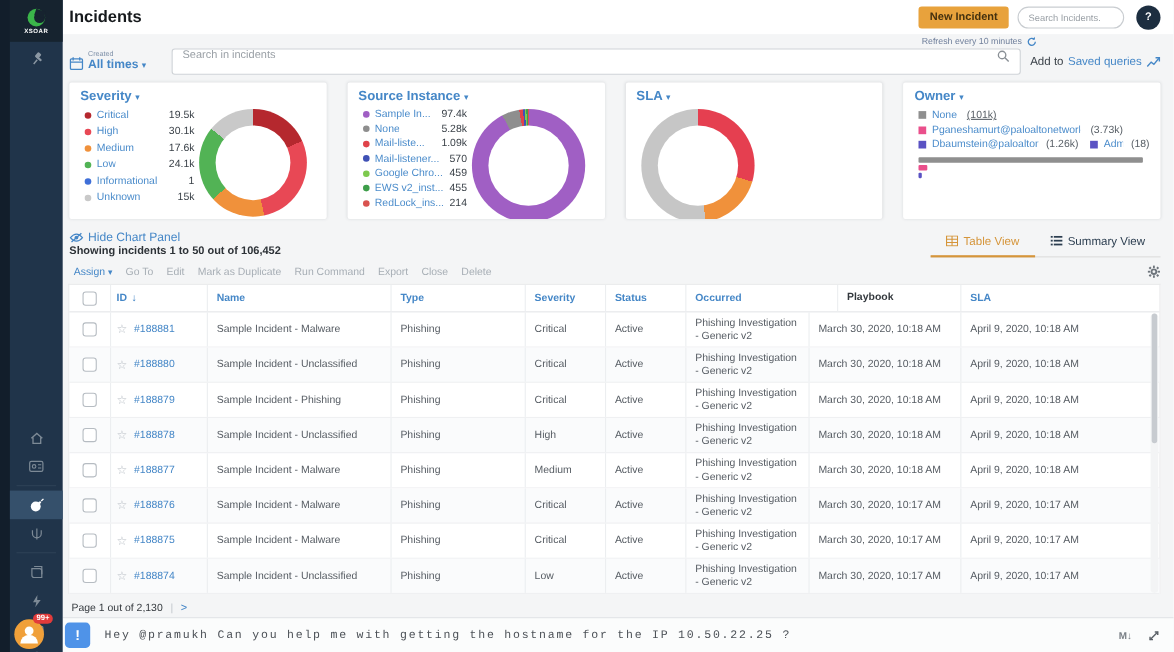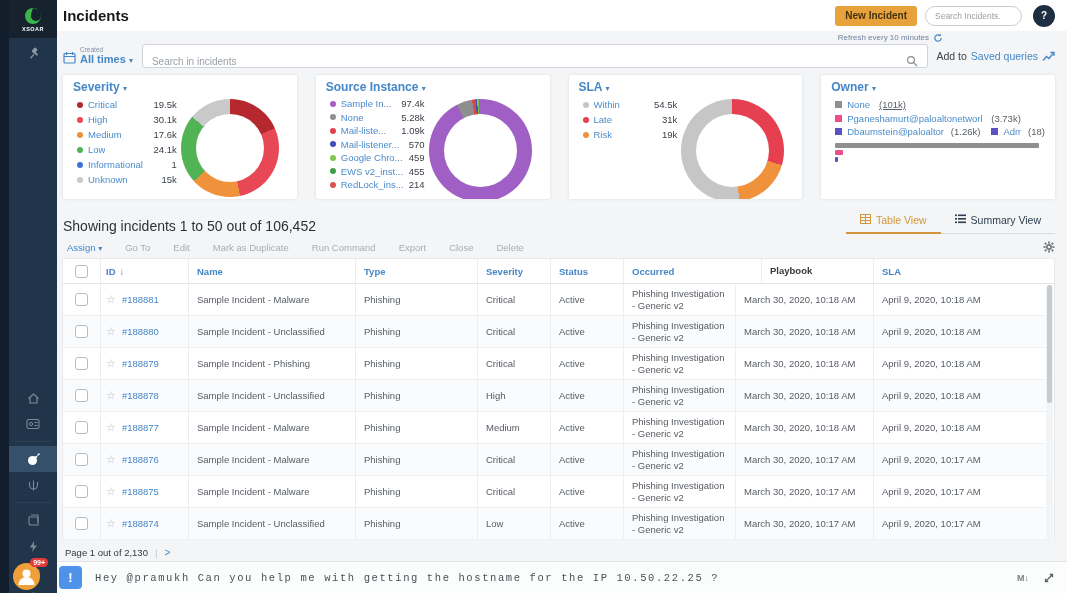--- a/index.html
+++ b/index.html
@@ -34,21 +34,21 @@
   
   .filter-area { padding:0 12px 5px 6px; flex:none; }
   .refresh-row { display:flex; justify-content:flex-end; align-items:center; height:13px; padding-right:112px; gap:4px; }
   .refresh-txt { font-size:8px; color:#6f7f9b; }
   .filter-row { display:flex; align-items:center; gap:9px; }
   .created-dd { display:flex; align-items:flex-start; gap:4px; cursor:pointer; flex:none; }
   .created-stack { display:flex; flex-direction:column; line-height:1.05; }
   .created-lab { font-size:6.5px; color:#7d8focus7; color:#7d8fa7; }
   .created-val { font-size:11px; font-weight:bold; color:#4587c7; }
   .chev { color:#4587c7; font-size:8px; }
-  .search-box { flex:1; height:24px; background:#fff; border:1px solid #cfd3d7; border-radius:3px; display:flex; align-items:flex-end; padding:0 9px; }
+  .search-box { flex:1; height:24px; background:#fff; border:1px solid #cfd3d7; border-radius:3px; display:flex; align-items:flex-start; padding:0 9px;margin-left:14px; }
   .search-box input { flex:1; border:none; outline:none; font-size:10px; color:#555; font-family:inherit; background:transparent; }
   .search-box input::placeholder { color:#9aa0a6; }
   .saved-q { flex:none; font-size:10.5px; display:flex; align-items:center; gap:4px; }
   .saved-q .pre { color:#3c434a; }
   .saved-q .lnk { color:#4587c7; cursor:pointer; }
 
   
   .charts-row { display:flex; gap:19px; padding:2px 12px 8px 6px; flex:none; }
   .chart-card { flex:1; background:#fff; border-radius:2px; box-shadow:0 0 3px rgba(40,50,60,.12); height:124px; padding:5px 10px; position:relative; overflow:hidden; }
   .chart-title { font-size:12px; color:#4587c7; font-weight:bold; cursor:pointer; }
@@ -64,27 +64,27 @@
   .donut { width:98px; height:98px; border-radius:50%; position:relative; flex:none; margin:2px 8px 0 4px; }
   .donut::after { content:""; position:absolute; left:15px; top:15px; right:15px; bottom:15px; background:#fff; border-radius:50%; }
   .donut.big { width:103px; height:103px; }
   .owner-bars { margin-top:4px; padding-left:4px; }
   .hbar { height:5px; margin-bottom:2px; border-radius:1px; }
 
   
   .panel-bar { display:flex; align-items:flex-end; padding:3px 12px 0 6px; flex:none; }
   .panel-left { flex:1; }
   .hide-link { font-size:11px; color:#4587c7; cursor:pointer; display:flex; align-items:center; gap:4px; }
-  .showing { font-size:14px; color:#2d3237; font-weight:normal; margin-top:1px; }
+  .showing { font-size:10px; color:#2d3237; font-weight:bold; margin-top:1px; }
   .tabs { display:flex; border-bottom:1px solid #ddd; }
   .tab { display:flex; gap:5px; font-size:10.5px; padding:4px 14px 6px; cursor:pointer; color:#2c3e50; font-weight:normal; }
   .tab.active { color:#d5953a; border-bottom:2px solid #d5953a; margin-bottom:-1px; }
 
   
-  .actions-bar { display:flex; align-items:center; padding:7px 12px 5px 10px; gap:23px; flex:none; }
+  .actions-bar { display:flex; align-items:center; padding:7px 12px 5px 10px; gap:12px; flex:none; }
   .act { font-size:9.5px; color:#a7aeb5; cursor:pointer; white-space:nowrap; }
   .act.blue { color:#4587c7; }
   .actions-bar .sp { flex:1; }
 
   
   .table-wrap { flex:none; margin:0 12px 0 5px; background:#fff; position:relative; border:1px solid #e9eaec; border-bottom:none; }
   .tr { display:flex; align-items:stretch; }
   .tr.head { height:25px; border-bottom:1px solid #e4e6e8; }
   .tr.body { height:32px; border-bottom:1px solid #eff0f2; }
   .tr.body:nth-child(odd) { background:#fafbfc; }
@@ -371,37 +371,20 @@
               <span class="lg-val">214</span>
             </div>
         </div>
         <div class="donut big" style="background: conic-gradient(rgb(160, 95, 196) 0deg, rgb(160, 95, 196) 332.461deg, rgb(142, 142, 142) 332.461deg, rgb(142, 142, 142) 350.484deg, rgb(224, 67, 74) 350.484deg, rgb(224, 67, 74) 354.204deg, rgb(63, 81, 181) 354.204deg, rgb(63, 81, 181) 356.15deg, rgb(125, 201, 78) 356.15deg, rgb(125, 201, 78) 357.716deg, rgb(62, 158, 74) 357.716deg, rgb(62, 158, 74) 359.27deg, rgb(217, 83, 79) 359.27deg, rgb(217, 83, 79) 360deg);"></div>
       </div>
     </div>
 
     <div class="chart-card">
       <div class="chart-title"><span>SLA</span> <span class="chev">▾</span></div>
       <div class="card-body">
-        <div class="legend">
-          <div class="lg-row">
-              <span class="dot" style="background: rgb(198, 198, 198);"></span>
-              <span class="lg-lab">Within</span>
-              <span class="lg-val">54.5k</span>
-            </div>
-          <div class="lg-row">
-              <span class="dot" style="background: rgb(229, 63, 80);"></span>
-              <span class="lg-lab">Late</span>
-              <span class="lg-val">31k</span>
-            </div>
-          <div class="lg-row">
-              <span class="dot" style="background: rgb(240, 145, 59);"></span>
-              <span class="lg-lab">Risk</span>
-              <span class="lg-val">19k</span>
-            </div>
-        </div>
         <div class="donut big" style="background: conic-gradient(from 172deg, rgb(198, 198, 198) 0deg, rgb(198, 198, 198) 187.751deg, rgb(229, 63, 80) 187.751deg, rgb(229, 63, 80) 294.545deg, rgb(240, 145, 59) 294.545deg, rgb(240, 145, 59) 360deg);"></div>
       </div>
     </div>
 
     <div class="chart-card">
       <div class="chart-title"><span>Owner</span> <span class="chev">▾</span></div>
       <div class="legend" style="margin-top:4px;">
         <div class="lg-row sm">
             <span class="sq" style="background: rgb(143, 143, 143);"></span>
             <span class="lg-lab">None</span>
@@ -424,20 +407,30 @@
       <div class="owner-bars">
         <div class="hbar" style="width: 97%; background: rgb(143, 143, 143);"></div>
         <div class="hbar" style="width: 3.58228%; background: rgb(234, 79, 139);"></div>
         <div class="hbar" style="width: 1.2101%; background: rgb(90, 82, 195);"></div>
       </div>
     </div>
   </div>
 
   <div class="panel-bar">
     <div class="panel-left">
+      <div class="hide-link">
+        <span>
+            <svg width="13" height="10" viewBox="0 0 13 10">
+              <path d="M1 5 Q6.5 -1.5 12 5 Q6.5 11.5 1 5 Z" fill="none" stroke="#4587c7" stroke-width="1.1"></path>
+              <circle cx="6.5" cy="5" r="1.7" fill="#4587c7"></circle>
+              <path d="M2 9 L11 1" stroke="#4587c7" stroke-width="1.2"></path>
+            </svg>
+          </span>
+        <span>Hide Chart Panel</span>
+      </div>
       <div class="showing">Showing incidents 1 to 50 out of 106,452</div>
     </div>
     <div class="tabs">
       <div class="tab active">
         <span>
             <svg width="11" height="10" viewBox="0 0 11 10">
               <g fill="none" stroke="#d5953a" stroke-width="1">
                 <rect x="0.5" y="0.5" width="10" height="9"></rect>
                 <path d="M0.5 3.5 h10 M0.5 6.5 h10 M5.5 0.5 v9"></path>
               </g>

